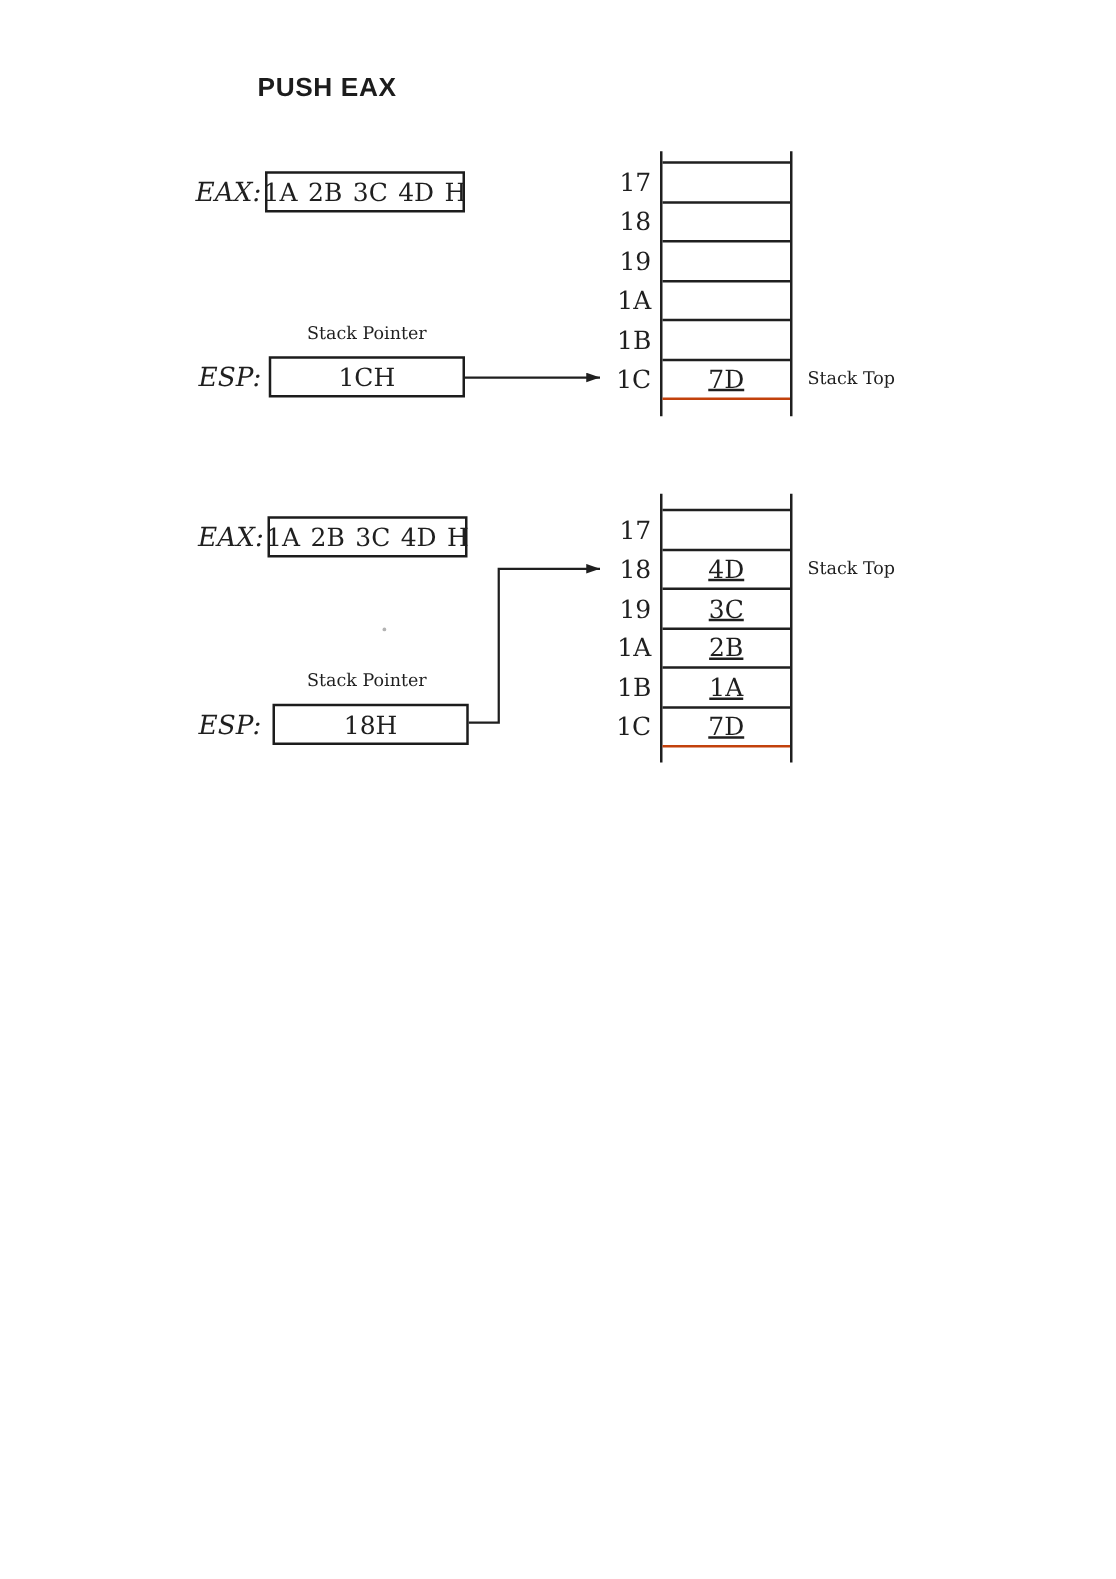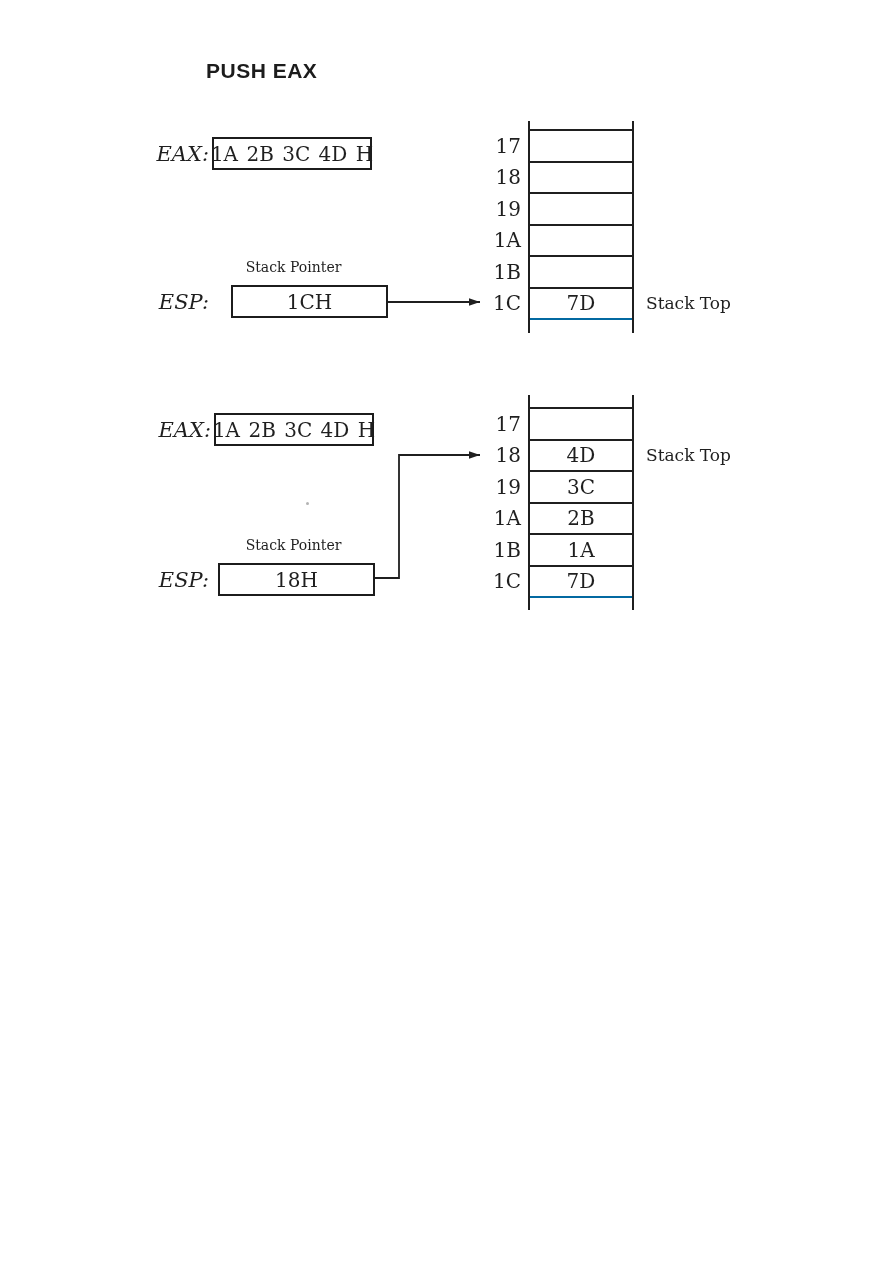--- a/index.html
+++ b/index.html
@@ -53,50 +53,51 @@
     white-space: nowrap;
   }
   .stack {
     position: absolute;
     left: 528px;
     width: 106px;
     box-sizing: border-box;
     border-left: 2.2px solid #1f1f1f;
     border-right: 2.2px solid #1f1f1f;
     background: transparent;
+    text-decoration: underline;
   }
   .stack .sp { width: 100%; }
   .stack .row {
     position: relative;
     height: 29.5px;
     border-top: 2px solid #1f1f1f;
     display: flex;
     align-items: center;
     justify-content: center;
     font-size: 20px;
   }
-  .stack .row.last { border-bottom: 2px solid #0369a1; }
+  .stack .row.last { border-bottom: 2px solid #c2410c; }
   .addr {
     position: absolute;
     right: calc(100% + 9px);
     top: 0;
     height: 100%;
     display: flex;
     align-items: center;
     font-size: 20px;
     white-space: nowrap;
   }
   .stack-top {
     position: absolute;
     left: calc(100% + 14px);
     top: 0;
     height: 100%;
     display: flex;
     align-items: center;
-    font-size: 17px;
+    font-size: 14px;
     white-space: nowrap;
   }
   .arrows {
     position: absolute;
     left: 0; top: 0;
     pointer-events: none;
   }
   .stray {
     position: absolute;
     left: 306px;
@@ -128,21 +129,21 @@
   <section>
 
     <span class="reg-label" style="left:149px; top:137px;">EAX:</span>
     <div class="reg-box" style="left:212px; top:137px; width:160px; height:33px;">
       <span class="val">1A 2B 3C 4D H</span>
     </div>
 
     <div class="caption" style="left:215px; top:259px;">Stack Pointer</div>
 
     <span class="reg-label" style="left:149px; top:285px;">ESP:</span>
-    <div class="reg-box" style="left:215px; top:285px; width:157px; height:33px;margin-left:16px;">
+    <div class="reg-box" style="left:215px; top:285px; width:157px; height:33px;">
       <span class="val">1CH</span>
     </div>
 
     <div class="stack" style="top:121px;">
       <div class="sp" style="height:8px"></div>
       <div class="row">
         <span class="addr">17</span>
         <span class="cell"></span>
       </div>
       <div class="row">

